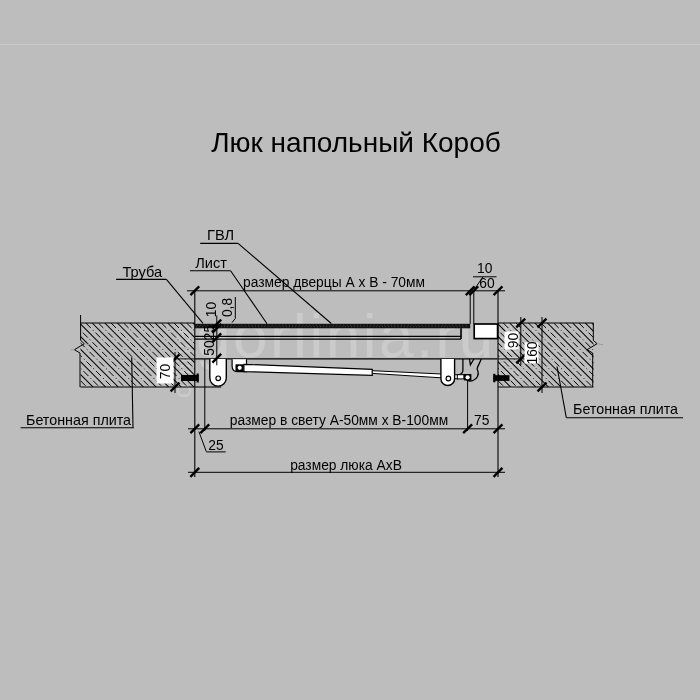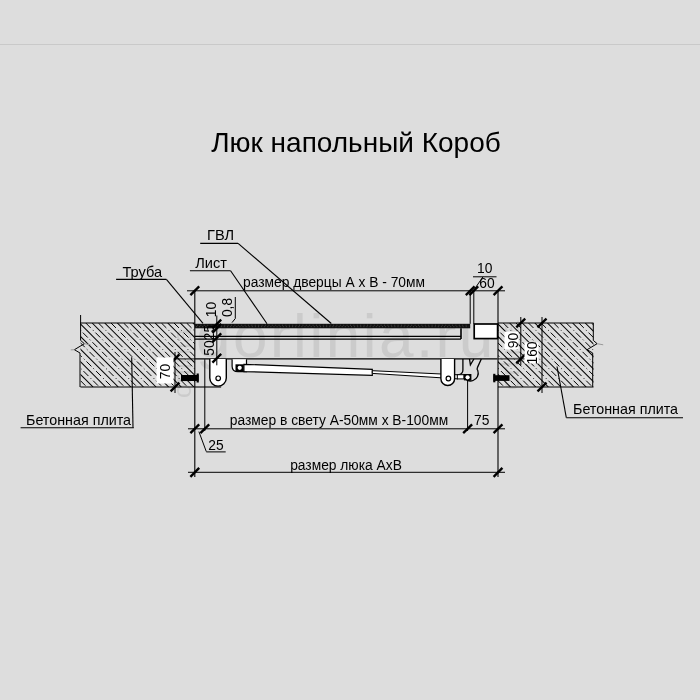--- a/index.html
+++ b/index.html
@@ -1,16 +1,16 @@
 <!DOCTYPE html>
 <html><head>
 <meta charset="utf-8">
 <style>
   html,body{margin:0;padding:0;background:#fff;}
-  #page{position:relative;width:700px;height:700px;background:#bef264;overflow:hidden;filter:grayscale(1);text-decoration:underline;}
+  #page{position:relative;width:700px;height:700px;background:#c4b5fd;overflow:hidden;filter:grayscale(1);text-decoration:underline;}
   text{font-family:"Liberation Sans", sans-serif;-webkit-font-smoothing:antialiased;}
 </style>
 </head>
 <body>
 <div id="page">
 <svg width="700" height="700" viewBox="0 0 700 700">
   <defs>
     <clipPath id="slabL">
           <rect x="80.5" y="323" width="114.3" height="64"></rect>
         </clipPath>

